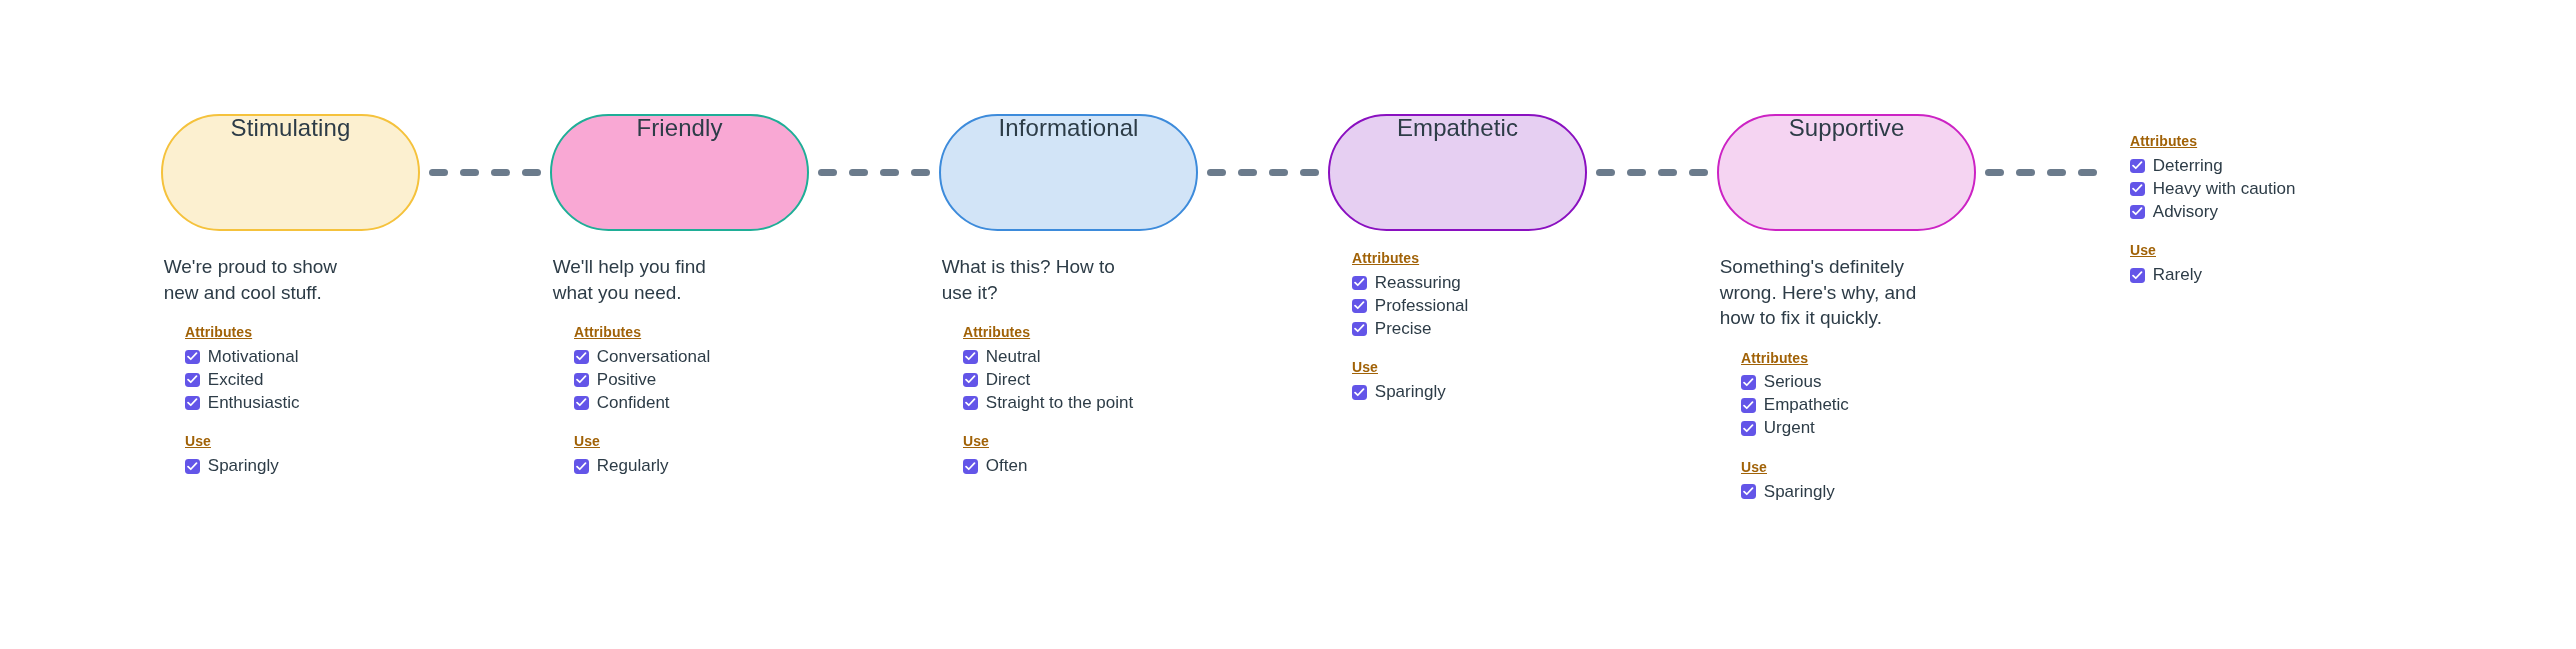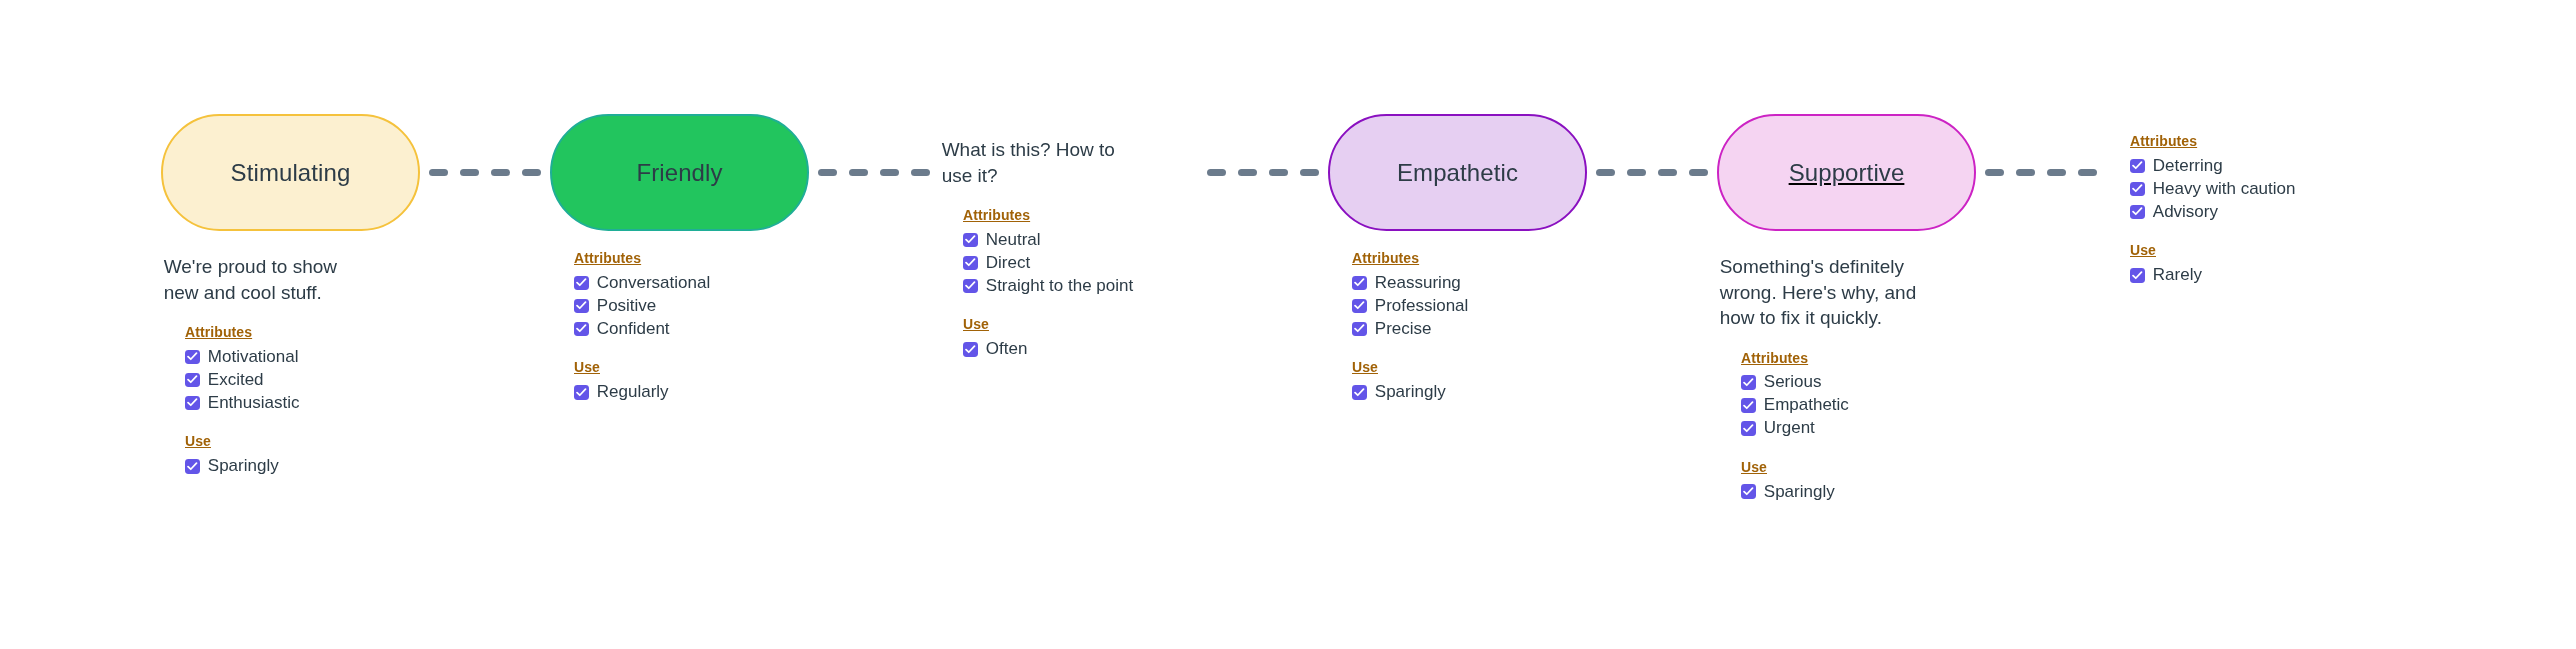--- a/index.html
+++ b/index.html
@@ -41,21 +41,20 @@
 
   
   .pill {
     position: relative;
     width: 259px;
     height: 117px;
     border-radius: 60px;
     border-style: solid;
     border-width: 2.7px;
     display: flex;
-    align-items: center;
     justify-content: center;
     z-index: 2;
   }
 
   .pill-label {
     font-size: 24px;
     line-height: 1;
     color: #2d3c47;
     font-weight: 400;
     letter-spacing: 0.1px;
@@ -196,29 +195,31 @@
                 <svg viewBox="0 0 16 14" aria-hidden="true" focusable="false">
                   <path d="M1.6 7.0 L5.6 10.8 L14.2 1.8" fill="none" stroke="#ffffff" stroke-width="2.6" stroke-linecap="round" stroke-linejoin="round"></path>
                 </svg>
               </span>
               <span class="check-label">Sparingly</span>
             </div>
           </div>
         </div>
       </div>
       <div class="column">
-        <div class="pill" style="background: #22c55e; border-color: rgb(31, 174, 151);">
+        <div class="pill" style="background: #f9a8d4; border-color: rgb(31, 174, 151);">
           <div class="pill-label">Friendly</div>
         </div>
         <div class="connector">
           <span class="dash" style="background: rgb(107, 123, 140);"></span>
           <span class="dash" style="background: rgb(107, 123, 140);"></span>
           <span class="dash" style="background: rgb(107, 123, 140);"></span>
           <span class="dash" style="background: rgb(107, 123, 140);"></span>
         </div>
+        <div class="description">We'll help you find
+what you need.</div>
         <div class="meta">
           <div class="group">
             <div class="group-title">Attributes</div>
             <div class="check-row">
               <span class="checkbox" style="background: rgb(99, 85, 232);">
                 <svg viewBox="0 0 16 14" aria-hidden="true" focusable="false">
                   <path d="M1.6 7.0 L5.6 10.8 L14.2 1.8" fill="none" stroke="#ffffff" stroke-width="2.6" stroke-linecap="round" stroke-linejoin="round"></path>
                 </svg>
               </span>
               <span class="check-label">Conversational</span>
@@ -247,20 +248,23 @@
                 <svg viewBox="0 0 16 14" aria-hidden="true" focusable="false">
                   <path d="M1.6 7.0 L5.6 10.8 L14.2 1.8" fill="none" stroke="#ffffff" stroke-width="2.6" stroke-linecap="round" stroke-linejoin="round"></path>
                 </svg>
               </span>
               <span class="check-label">Regularly</span>
             </div>
           </div>
         </div>
       </div>
       <div class="column">
+        <div class="pill" style="background: rgb(210, 228, 247); border-color: rgb(61, 139, 219);">
+          <div class="pill-label">Informational</div>
+        </div>
         <div class="connector">
           <span class="dash" style="background: rgb(107, 123, 140);"></span>
           <span class="dash" style="background: rgb(107, 123, 140);"></span>
           <span class="dash" style="background: rgb(107, 123, 140);"></span>
           <span class="dash" style="background: rgb(107, 123, 140);"></span>
         </div>
         <div class="description">What is this? How to
 use it?</div>
         <div class="meta">
           <div class="group">
@@ -348,21 +352,21 @@
                 <svg viewBox="0 0 16 14" aria-hidden="true" focusable="false">
                   <path d="M1.6 7.0 L5.6 10.8 L14.2 1.8" fill="none" stroke="#ffffff" stroke-width="2.6" stroke-linecap="round" stroke-linejoin="round"></path>
                 </svg>
               </span>
               <span class="check-label">Sparingly</span>
             </div>
           </div>
         </div>
       </div>
       <div class="column">
-        <div class="pill" style="background: rgb(245, 212, 242); border-color: rgb(204, 35, 196); text-decoration: underline;">
+        <div class="pill" style="background: rgb(245, 212, 242); border-color: rgb(204, 35, 196);">
           <div class="pill-label">Supportive</div>
         </div>
         <div class="connector">
           <span class="dash" style="background: rgb(107, 123, 140);"></span>
           <span class="dash" style="background: rgb(107, 123, 140);"></span>
           <span class="dash" style="background: rgb(107, 123, 140);"></span>
           <span class="dash" style="background: rgb(107, 123, 140);"></span>
         </div>
         <div class="description">Something's definitely
 wrong. Here's why, and

